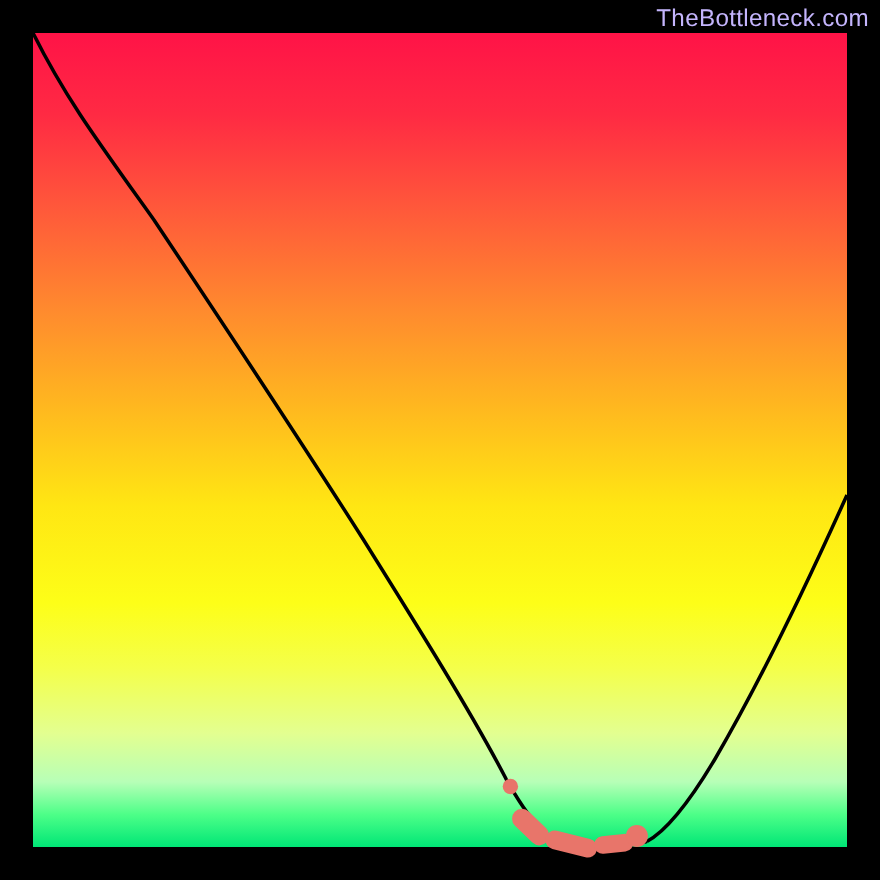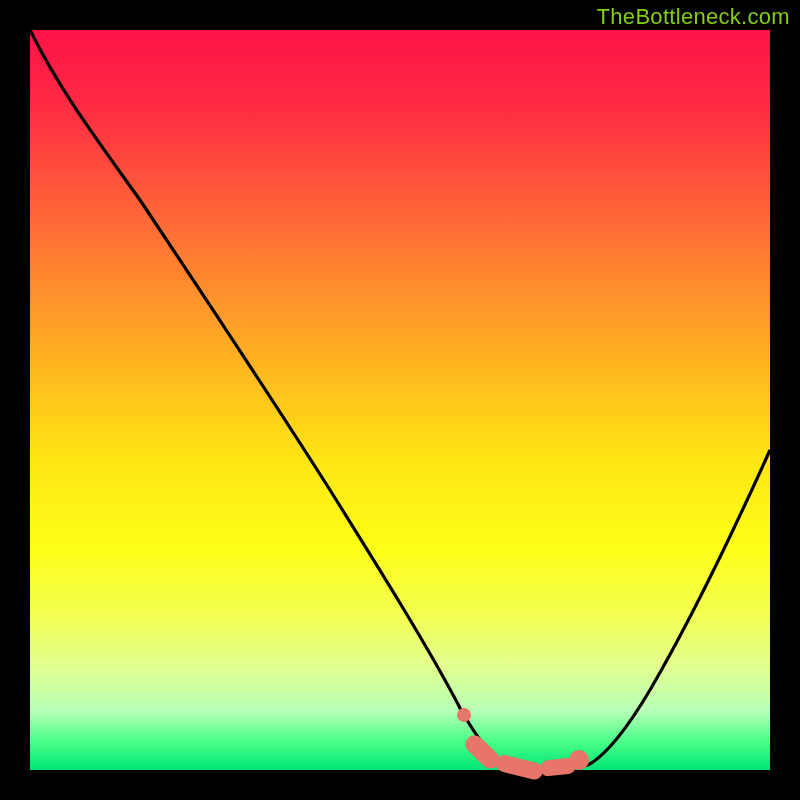--- a/index.html
+++ b/index.html
@@ -35,21 +35,21 @@
       #e3ff90 86%,
       #b7ffb7 92%,
       #4dff88 96%,
       #00e676 100%
     );
   }
   .watermark {
     position: absolute;
     top: 4px;
     right: 10px;
-    color: #84cc16;
+    color: #c4b5fd;
     font-size: 22px;
     font-weight: 500;
     letter-spacing: 0.3px;
     z-index: 20;
     user-select: none;
   }
   svg.curve {
     position: absolute;
     left: 0;
     top: 0;

